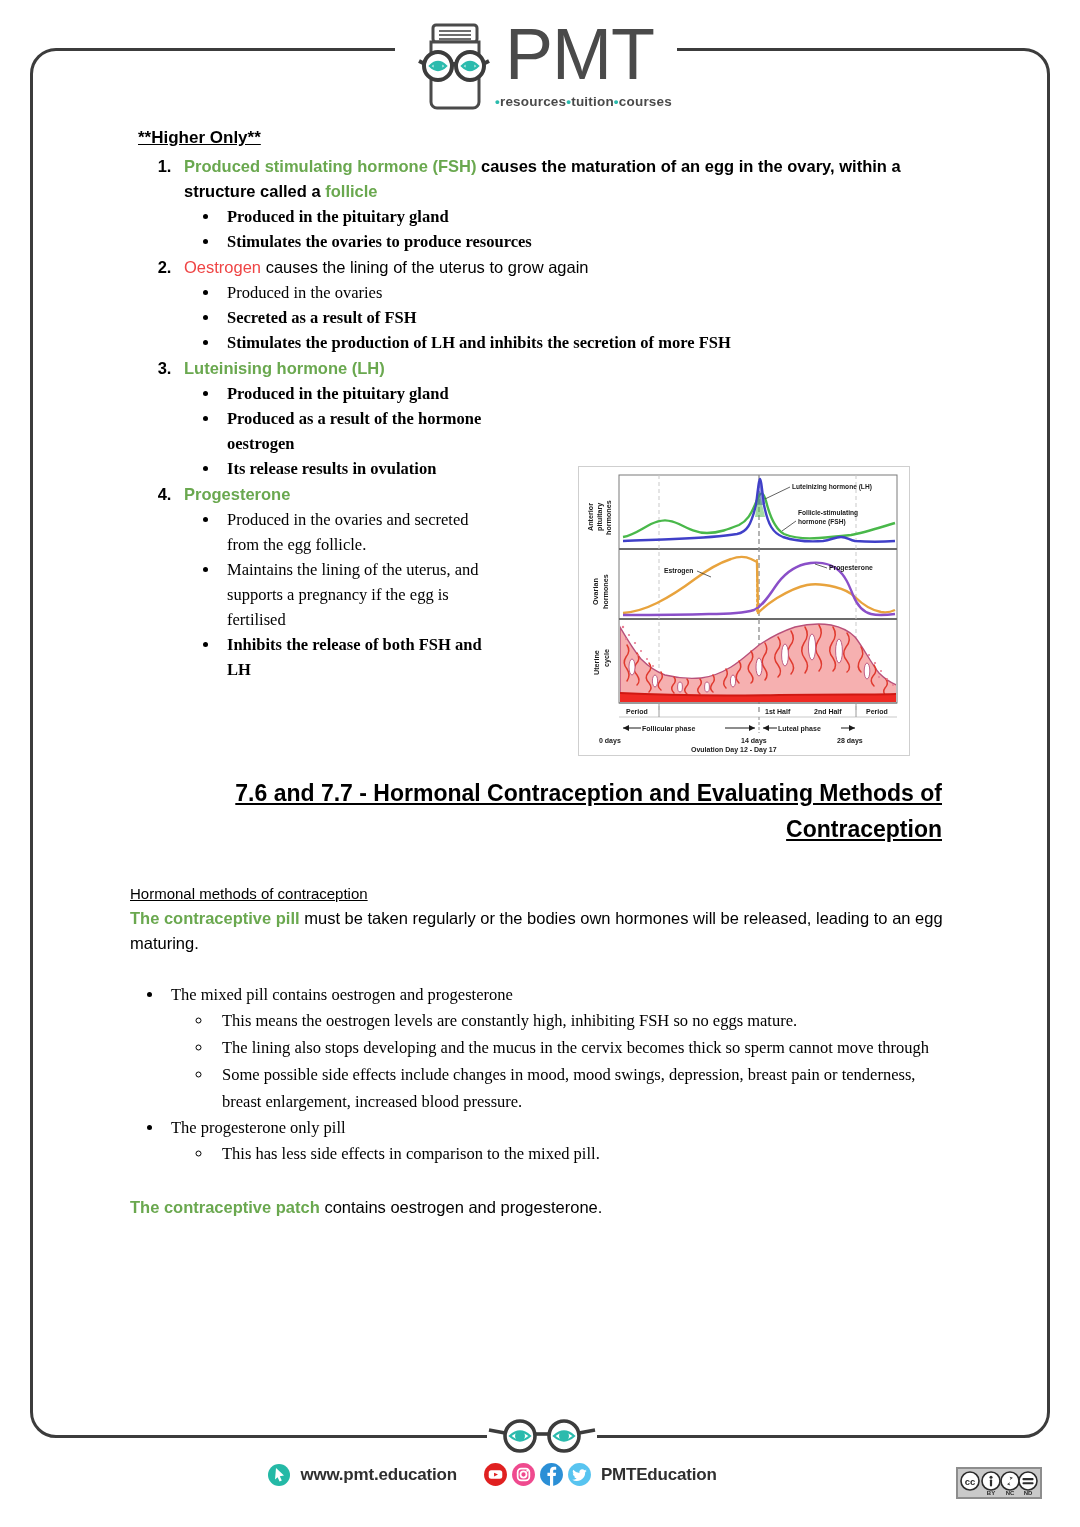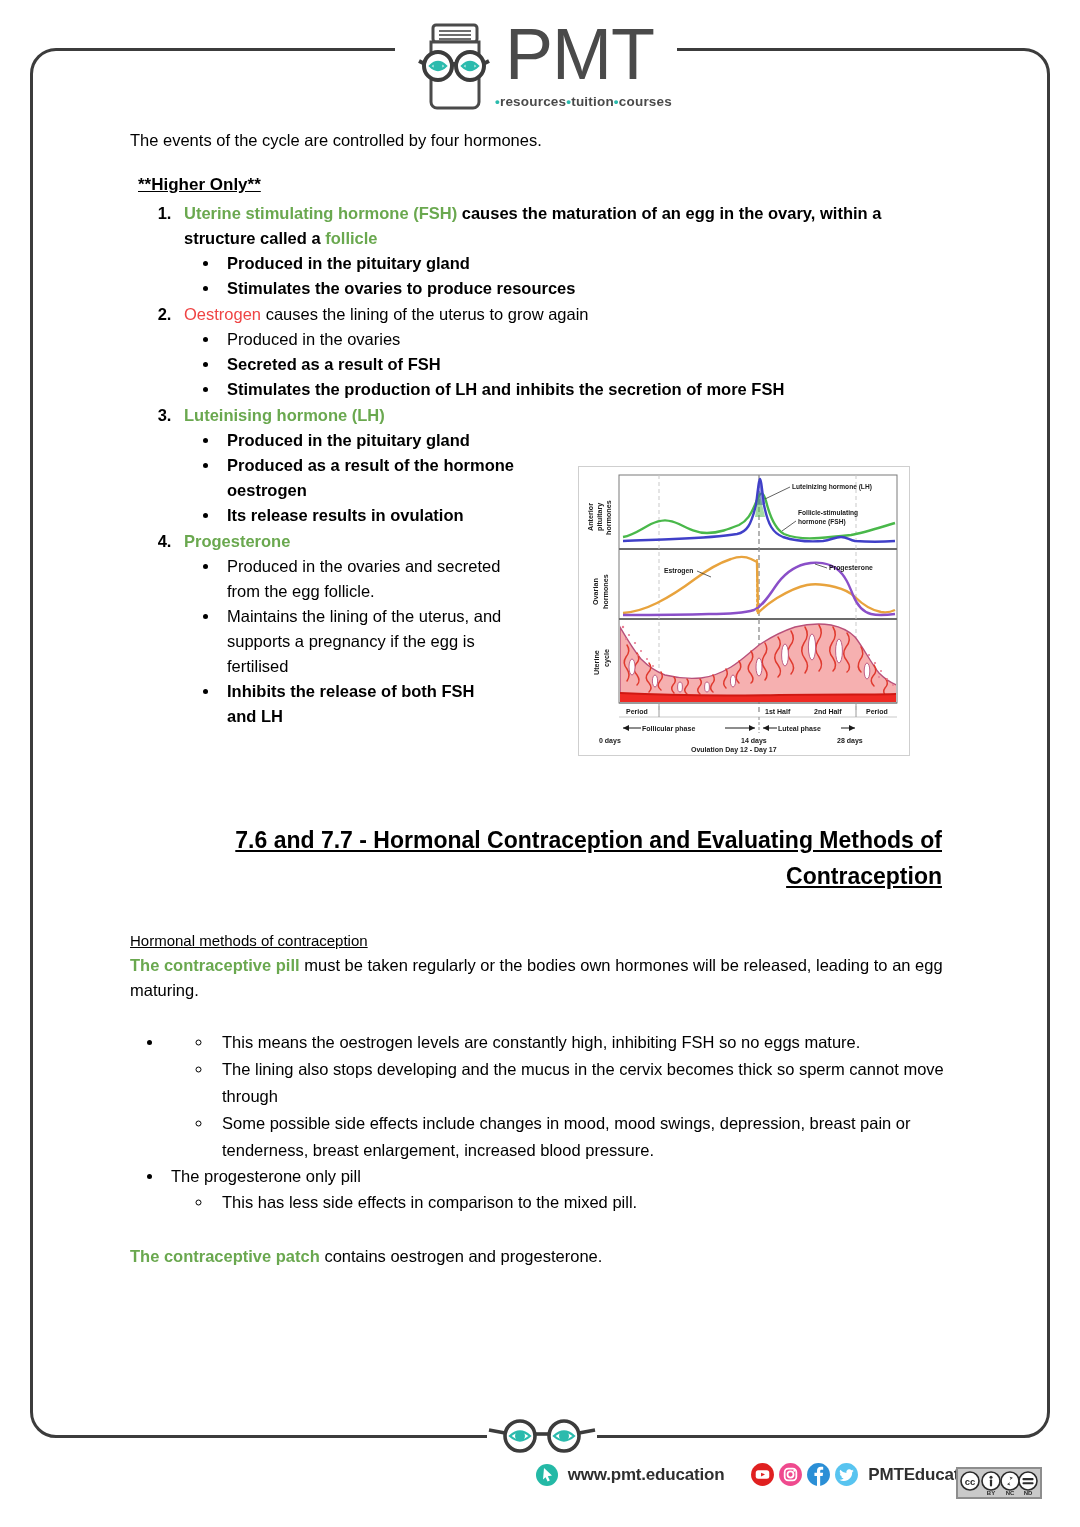--- a/index.html
+++ b/index.html
@@ -99,21 +99,21 @@
   }
   ol.numbered > li::marker { font-weight: bold; color: #000; }
   li.lead-reg::marker { font-weight: normal; }
 
   ul.dots {
     margin: 0; padding: 0 0 0 36px;
     list-style-type: disc;
     font-size: 16.5px;
     line-height: 25px;
   }
-  ul.dots > li { margin: 0; padding-left: 7px; }
+  ul.dots > li { margin: 0; padding-left: 7px; font-family: Liberation Serif, serif; }
 
   ul.circles {
     margin: 0; padding: 0 0 0 42px;
     list-style-type: circle;
     font-size: 16.5px;
     line-height: 27px;
   }
   ul.circles > li { margin: 0; padding-left: 9px; }
 
   .green { color: #6aa84f; font-weight: bold; }
@@ -152,21 +152,21 @@
     width: 110px; height: 40px;
   }
 
   
   .footer {
     position: absolute;
     left: 0; top: 1462px;
     width: 984px;
     display: flex;
     align-items: center;
-    justify-content: flex-end;
+    justify-content: center;
     gap: 26px;
   }
   .footer-item { display: flex; align-items: center; gap: 9px; }
   .footer-text {
     font-size: 17px;
     font-weight: bold;
     color: #2f2f2f;
     letter-spacing: -0.2px;
   }
   .social-row { display: flex; align-items: center; gap: 3px; }
@@ -207,28 +207,27 @@
     </svg>
     <div class="logo-pmt-text">PMT</div>
     <div class="logo-tagline">
       <span class="dot">•</span><span>resources</span><span class="dot">•</span><span>tuition</span><span class="dot">•</span><span>courses</span>
     </div>
   </div>
 </div>
 
 <div class="doc">
 
-  <p class="para">The events of the cycle are controlled by four hormones.</p>
 
   <p class="sec-underline-bold">**Higher Only**</p>
 
   <ol class="numbered">
 
     <li>
-      <span class="green">Uterine stimulating hormone (FSH)</span><span class="b"> causes the maturation of an egg in the ovary, within a structure called a </span><span class="green">follicle</span>
+      <span class="green">Produced stimulating hormone (FSH)</span><span class="b"> causes the maturation of an egg in the ovary, within a structure called a </span><span class="green">follicle</span>
       <ul class="dots">
         <li class="b">Produced in the pituitary gland</li>
         <li class="b">Stimulates the ovaries to produce resources</li>
       </ul>
     </li>
 
     <li class="lead-reg">
       <span class="green-reg">Oestrogen</span><span> causes the lining of the uterus to grow again</span>
       <ul class="dots">
         <li>Produced in the ovaries</li>
@@ -261,20 +260,21 @@
 
   <div style="height:34px"></div>
   <p class="under-plain" style="margin:0">Hormonal methods of contraception</p>
 
   <p class="para" style="margin:0 0 26px 0">
     <span class="green">The contraceptive pill</span><span> must be taken regularly or the bodies own hormones will be released, leading to an egg maturing.</span>
   </p>
 
   <ul class="dots" style="padding-left:34px">
     <li>
+      <span>The mixed pill contains oestrogen and progesterone</span>
       <ul class="circles">
         <li>This means the oestrogen levels are constantly high, inhibiting FSH so no eggs mature.</li>
         <li>The lining also stops developing and the mucus in the cervix becomes thick so sperm cannot move through</li>
         <li>Some possible side effects include changes in mood, mood swings, depression, breast pain or tenderness, breast enlargement, increased blood pressure.</li>
       </ul>
     </li>
     <li>
       <span>The progesterone only pill</span>
       <ul class="circles">
         <li>This has less side effects in comparison to the mixed pill.</li>

